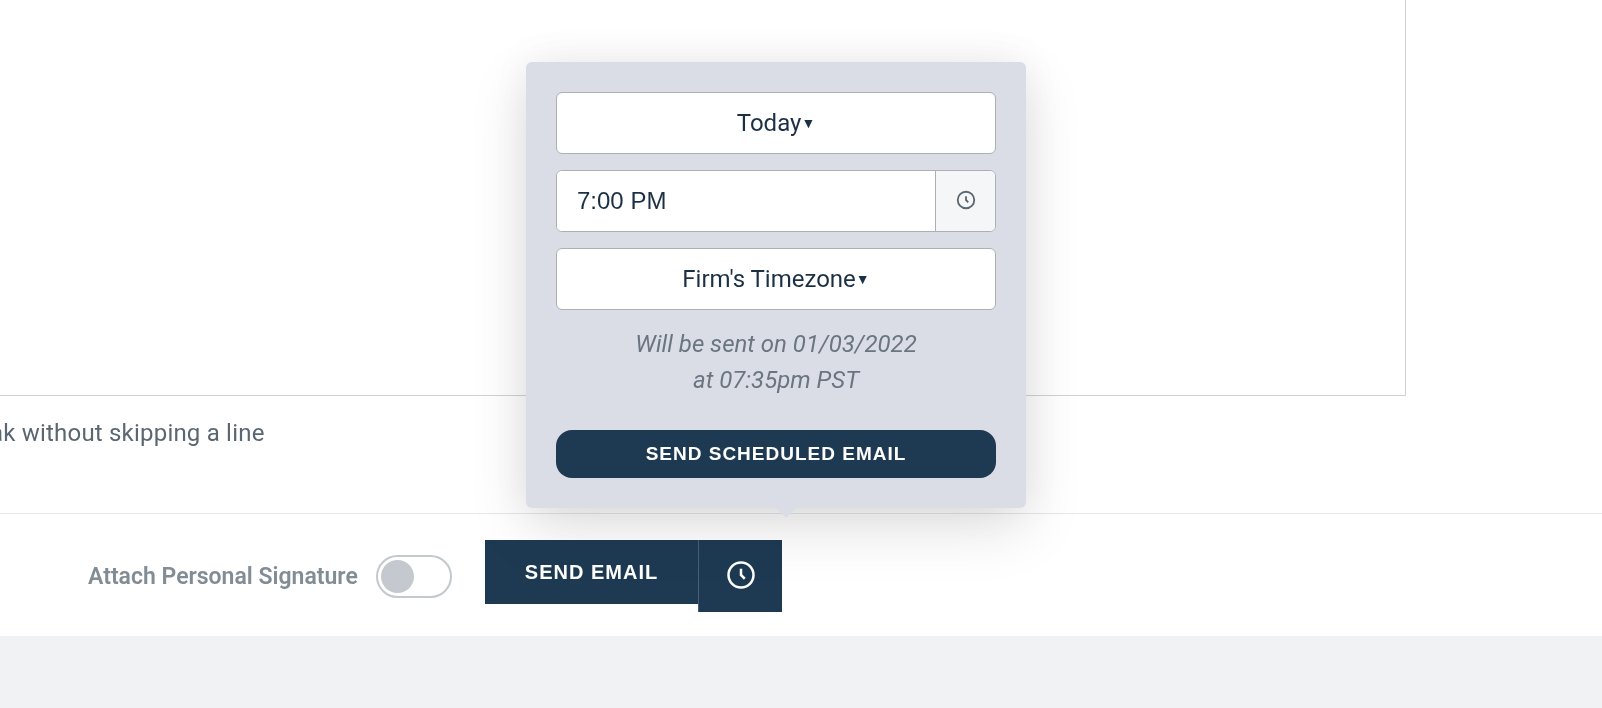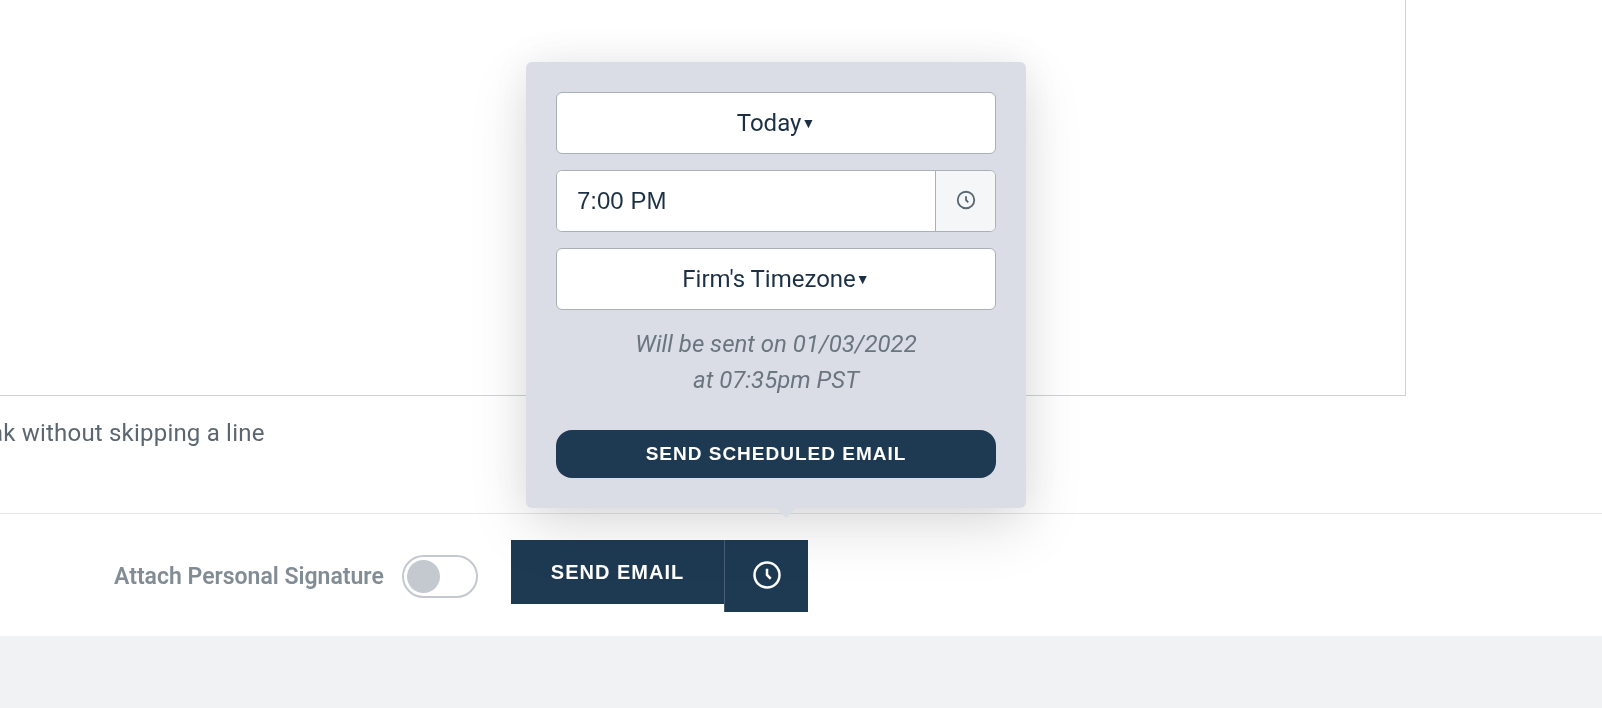--- a/index.html
+++ b/index.html
@@ -39,21 +39,21 @@
       border-top: 1px solid #e4e7ea;
       padding: 26px 0;
       display: flex;
       align-items: center;
     }
 
     .signature-label {
       font-size: 23px;
       font-weight: 600;
       color: #828c94;
-      margin-left: 114px;
+      margin-left: 88px;
     }
 
     .toggle {
       width: 76px;
       height: 43px;
       border: 2px solid #c3c9ce;
       border-radius: 40px;
       margin-left: 18px;
       position: relative;
       background: #fff;

